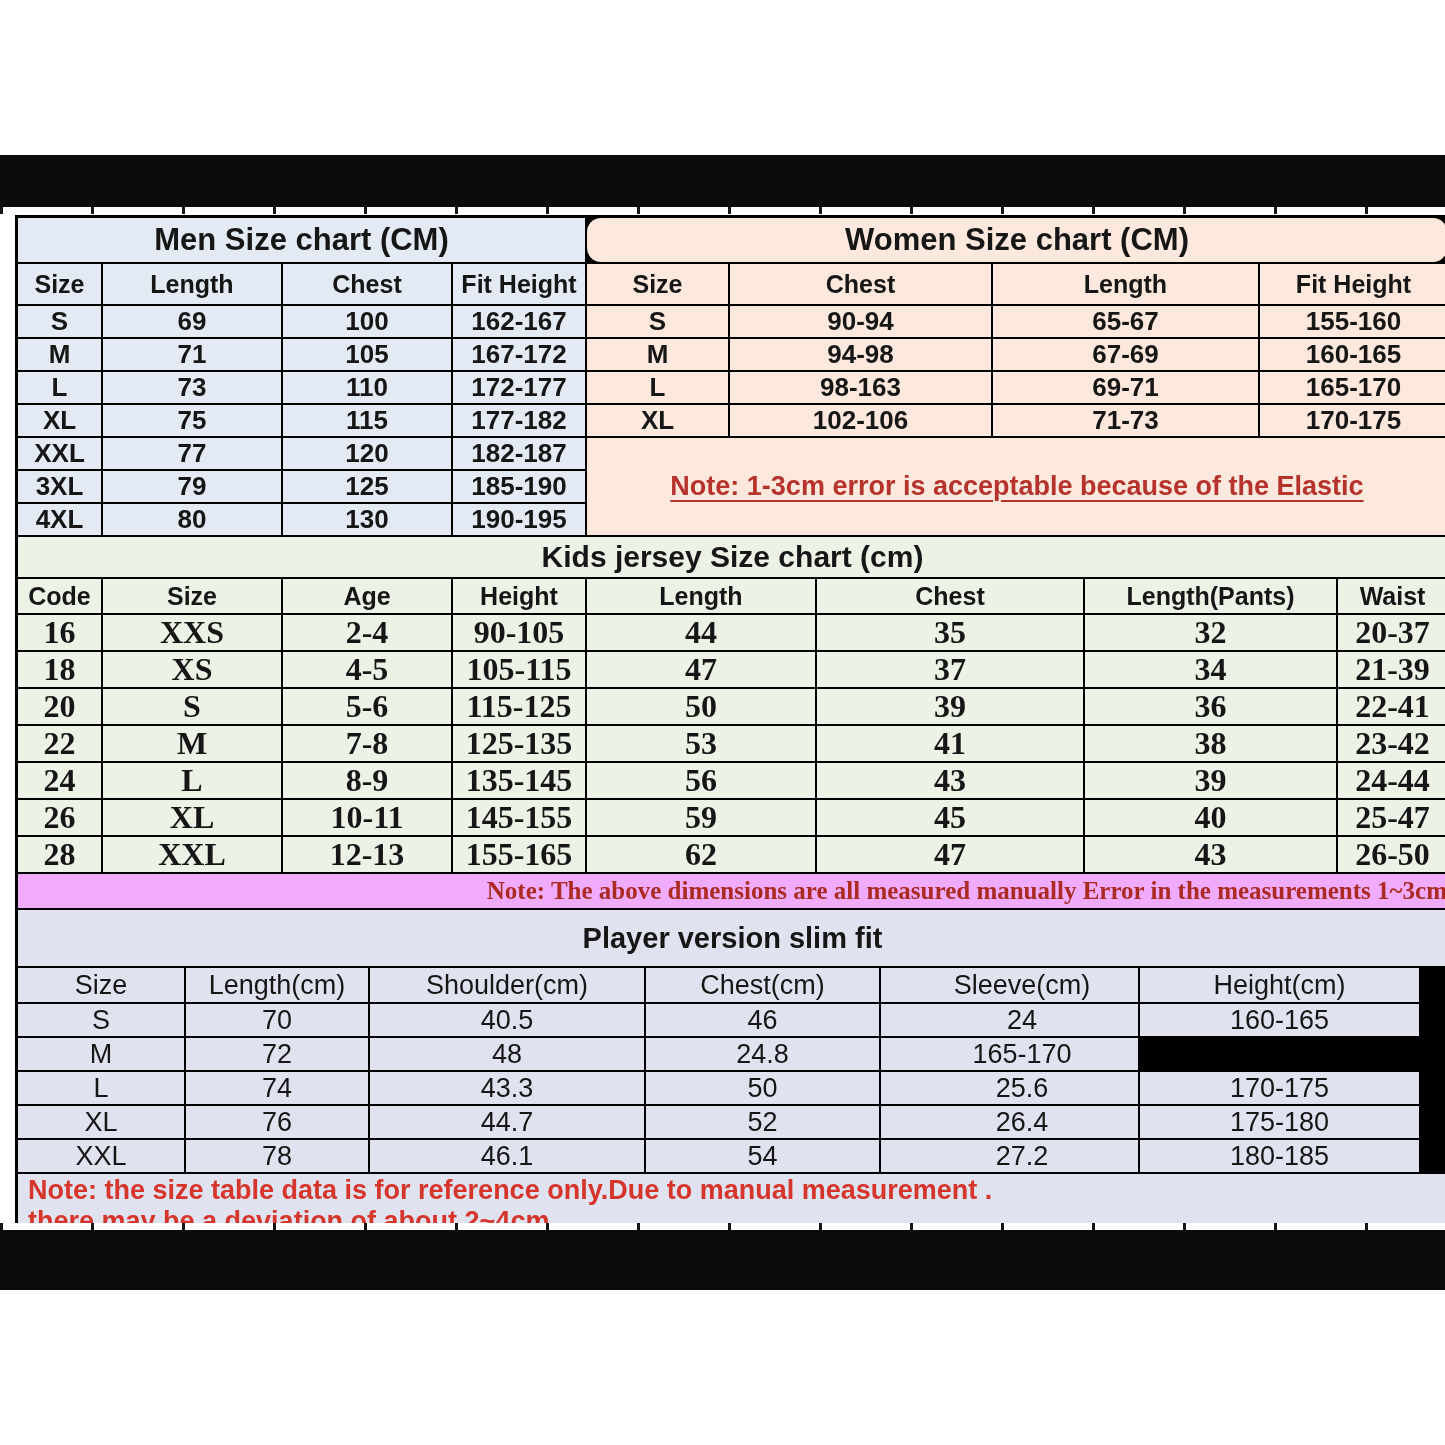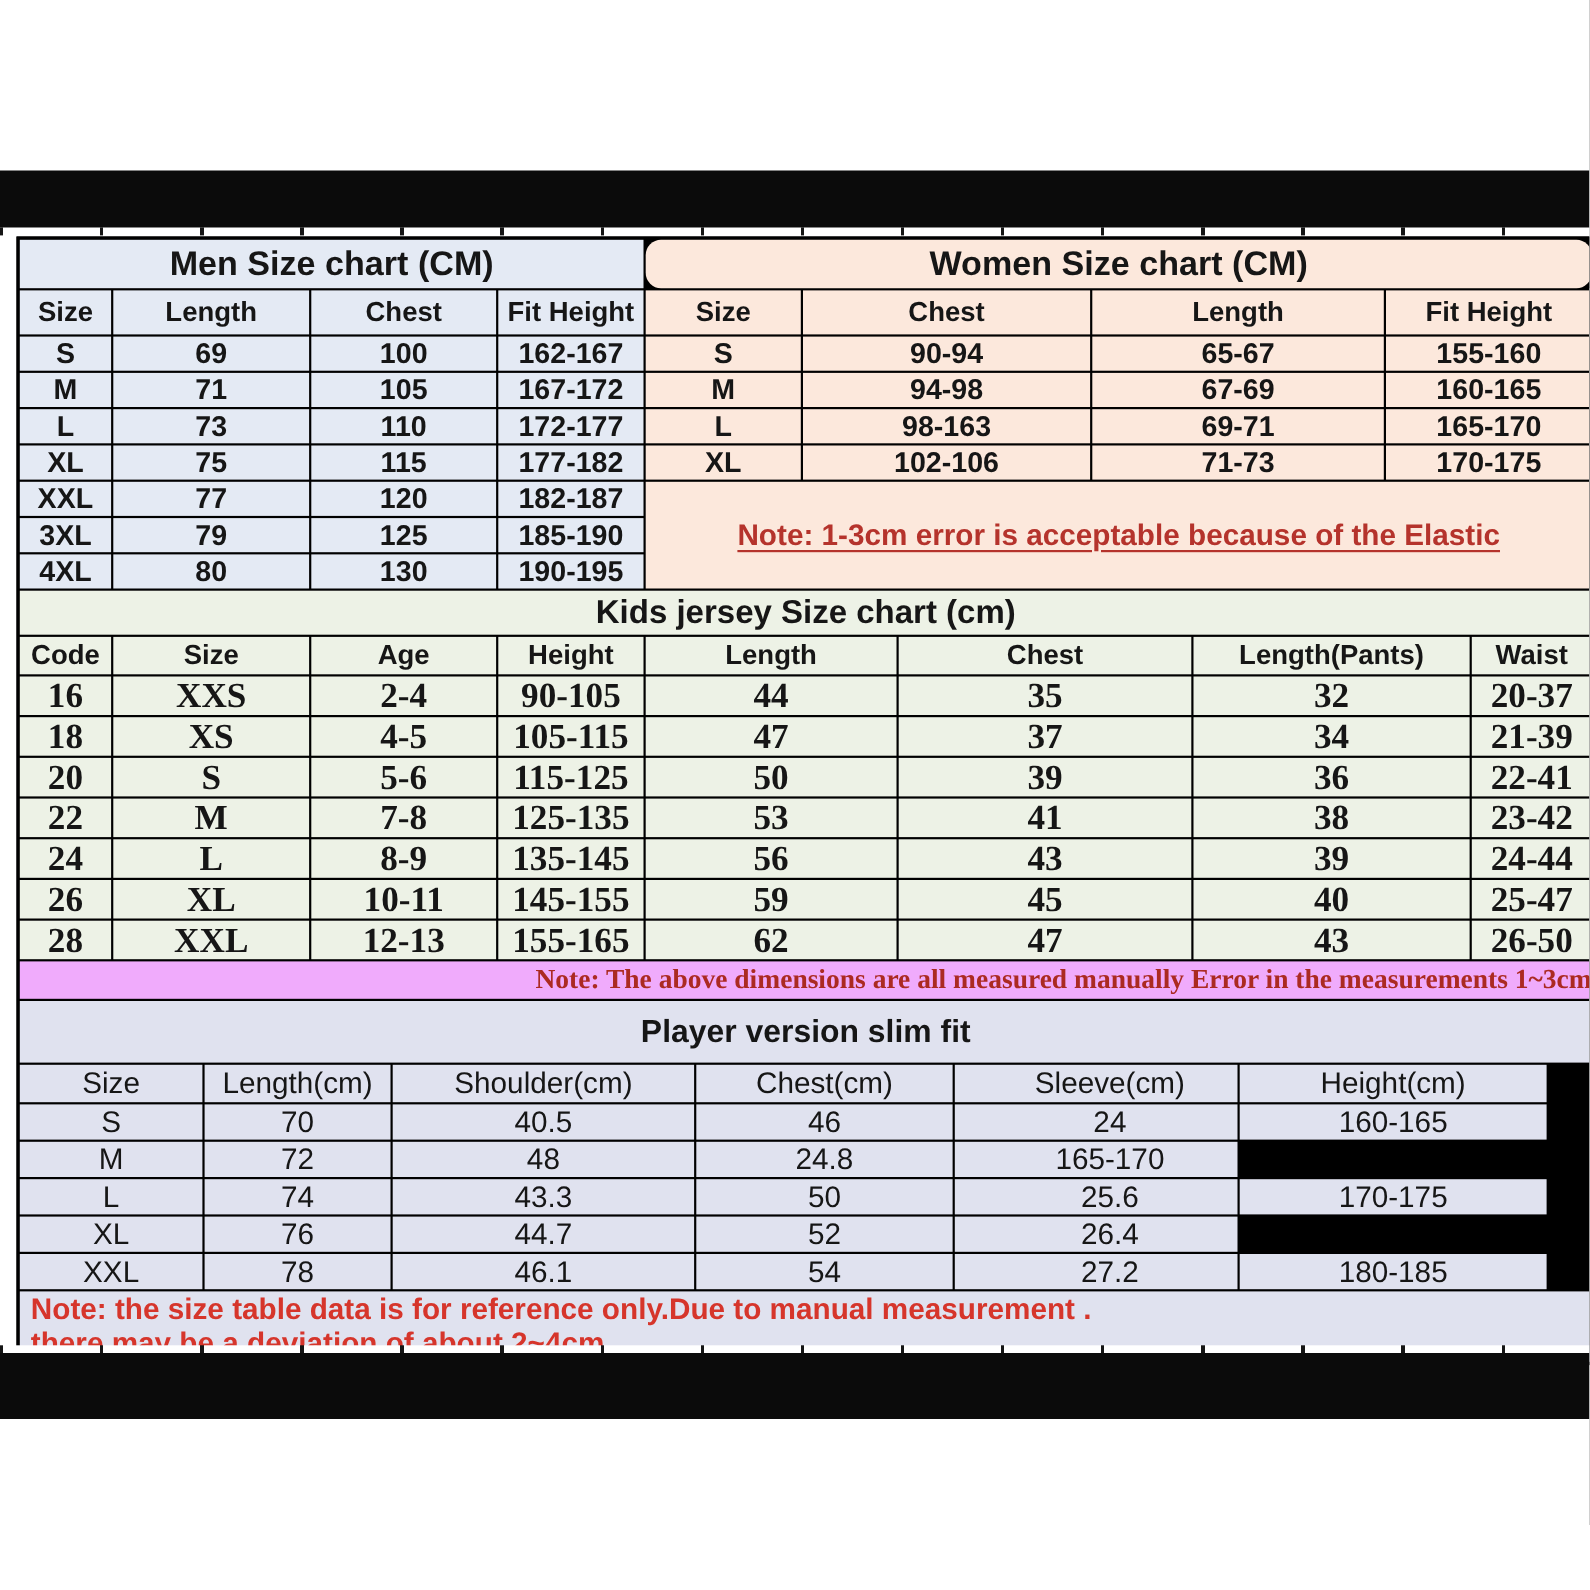--- a/index.html
+++ b/index.html
@@ -27,21 +27,21 @@
   .h-ptitle{height:56px;} .h-phdr{height:34px;} .h-player{height:32px;} .h-bnote{height:64px;}
   
   .men .cell:nth-child(1){width:83px;}  .men .cell:nth-child(2){width:178px;}
   .men .cell:nth-child(3){width:168px;} .men .cell:nth-child(4){width:132px;}
   .women .cell:nth-child(1){width:141px;} .women .cell:nth-child(2){width:261px;}
   .women .cell:nth-child(3){width:265px;} .women .cell:nth-child(4){width:187px;}
   .kids .cell:nth-child(1){width:83px;}  .kids .cell:nth-child(2){width:178px;}
   .kids .cell:nth-child(3){width:168px;} .kids .cell:nth-child(4){width:132px;}
   .kids .cell:nth-child(5){width:228px;} .kids .cell:nth-child(6){width:266px;}
   .kids .cell:nth-child(7){width:251px;} .kids .cell:nth-child(8){width:109px;}
-  .player .cell:nth-child(1){width:166px;} .player .cell:nth-child(2){width:169px;}
+  .player .cell:nth-child(1){width:166px;} .player .cell:nth-child(2){width:182px;}
   .player .cell:nth-child(3){width:274px;} .player .cell:nth-child(4){width:233px;}
   .player .cell:nth-child(5){width:257px;padding-left:25px;} .player .cell:nth-child(6){width:279px;}
   
   .title-cell{display:flex;align-items:center;justify-content:center;font-weight:bold;font-size:31px;}
   .w-men{width:567px;} .w-women{width:860px;border-radius:14px;}
   .men .cell,.women .cell{font-weight:bold;font-size:26px;}
   .hdr .cell{font-weight:bold;font-size:25px;}
   .kids-title{font-size:30px;}
   .kids.hdrk .cell{font-weight:bold;font-size:25px;font-family:"Liberation Sans",sans-serif;}
   .kids.datak .cell{font-weight:bold;font-size:32px;font-family:"Liberation Serif",serif;}
@@ -287,20 +287,21 @@
         <div class="cell">50</div>
         <div class="cell">25.6</div>
         <div class="cell">170-175</div>
       </div>
     <div class="subrow player h-player">
         <div class="cell">XL</div>
         <div class="cell">76</div>
         <div class="cell">44.7</div>
         <div class="cell">52</div>
         <div class="cell">26.4</div>
+        <div class="cell">175-180</div>
       </div>
     <div class="subrow player h-player">
         <div class="cell">XXL</div>
         <div class="cell">78</div>
         <div class="cell">46.1</div>
         <div class="cell">54</div>
         <div class="cell">27.2</div>
         <div class="cell">180-185</div>
       </div>
     <div class="bottom-note h-bnote">

